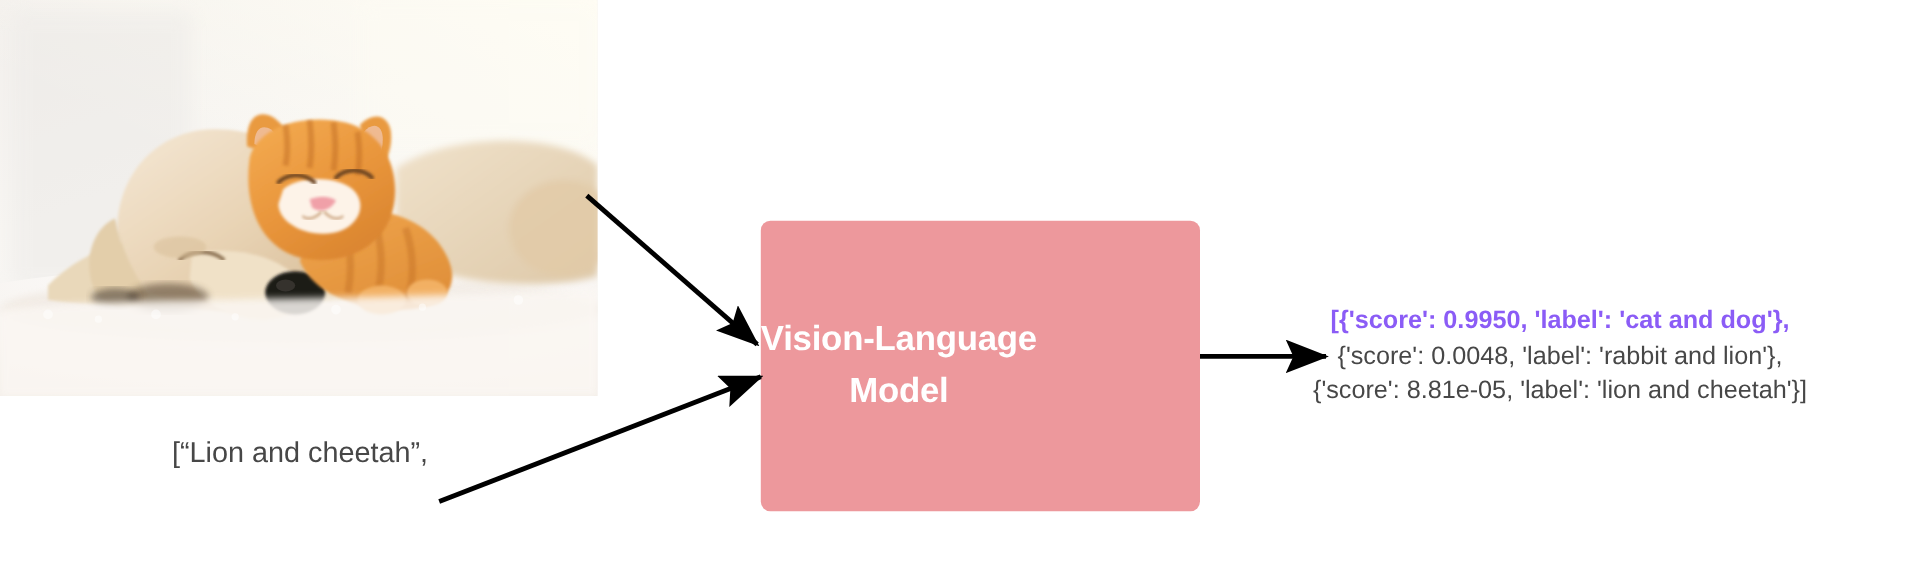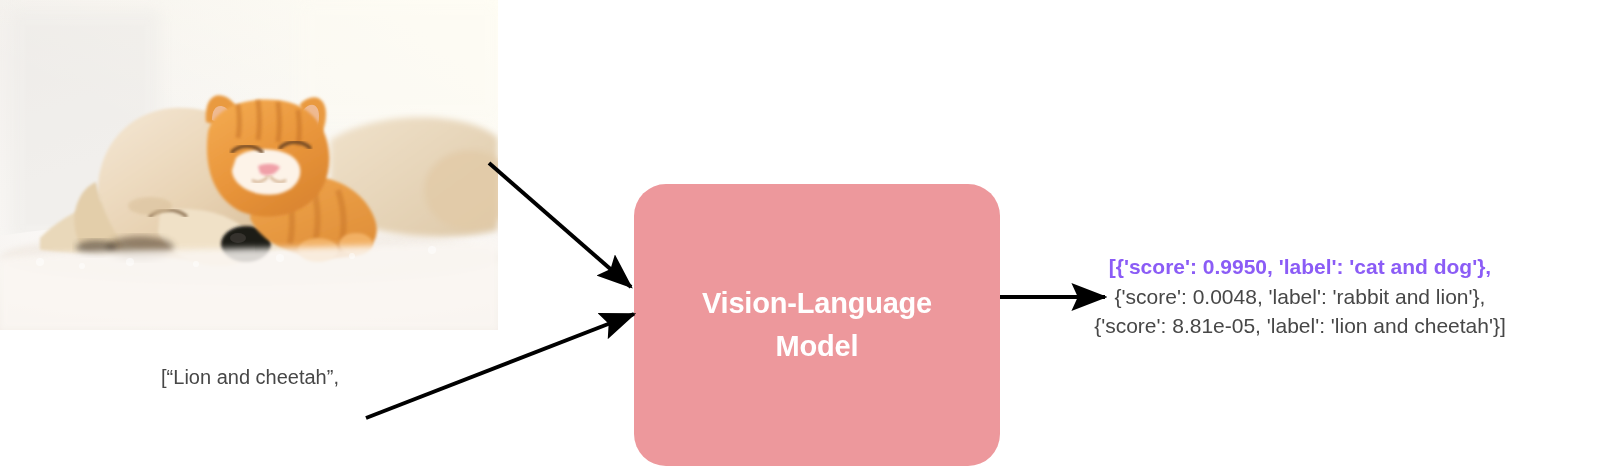--- a/index.html
+++ b/index.html
@@ -31,37 +31,37 @@
   .photo-svg { display: block; width: 100%; height: 100%; }
 
   
   #prompt-text {
     position: absolute;
     left: 95px;
     top: 362px;
     width: 310px;
     text-align: center;
     color: #474747;
-    font-size: 20px;
+    font-size: 24px;
     line-height: 31px;
     white-space: nowrap;
   }
 
   
   #model-box {
     position: absolute;
     left: 634px;
     top: 184px;
     width: 366px;
-    height: 282px;
+    height: 242px;
     background: #ed989c;
-    border-radius: 32px;
+    border-radius: 8px;
     display: flex;
     align-items: center;
-    justify-content: center;
+    justify-content: flex-start;
   }
   #model-label {
     color: #ffffff;
     font-size: 29px;
     font-weight: bold;
     line-height: 43px;
     text-align: center;
     letter-spacing: -0.2px;
   }
 

